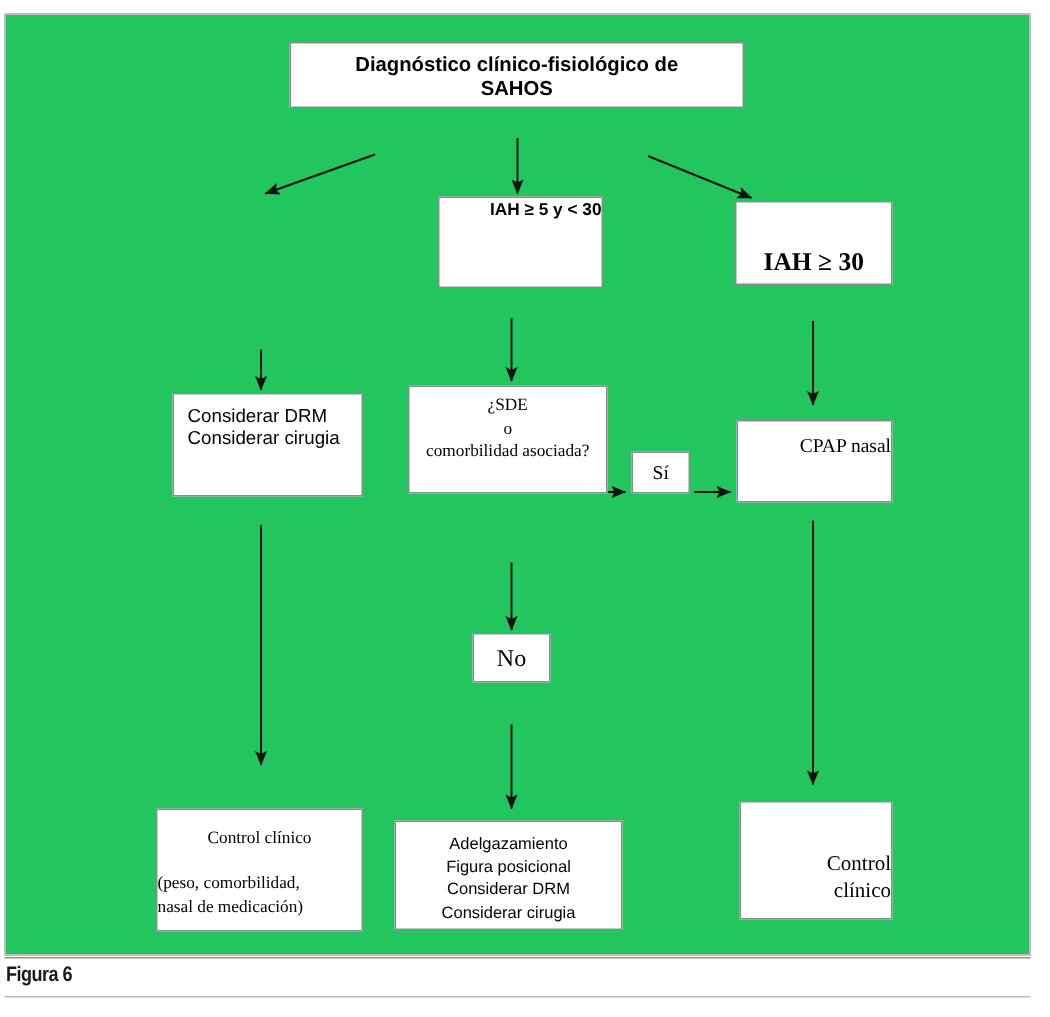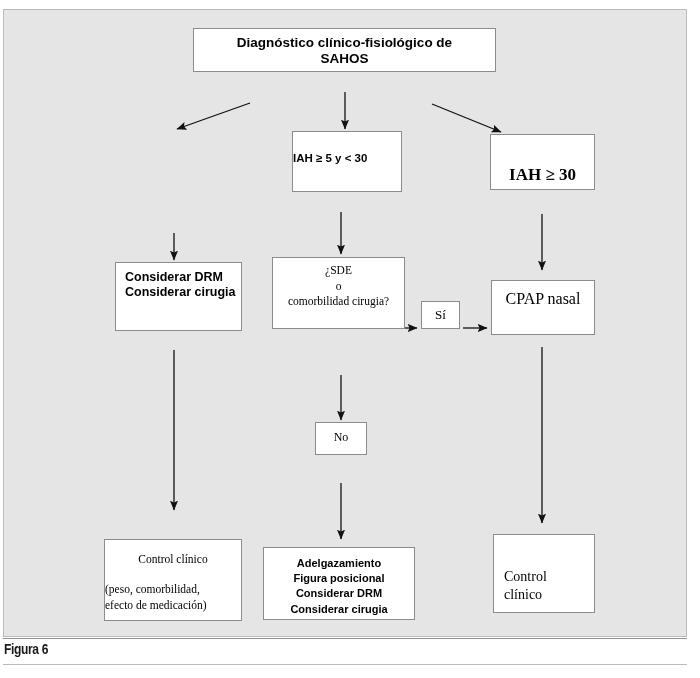--- a/index.html
+++ b/index.html
@@ -21,21 +21,21 @@
     height: 678px;
   }
   .frame {
     position: absolute;
     left: 3px;
     top: 9px;
     width: 684px;
     height: 628px;
     border: 1px solid #b9bcbe;
     box-sizing: border-box;
-    background: #e5e5e5;
+    background: #22c55e;
   }
   .canvas {
     position: absolute;
     left: 0; top: 0;
     width: 684px;
     height: 628px;
   }
   .node {
     position: absolute;
     border: 1px solid #8a8d8f;
@@ -45,21 +45,21 @@
   }
   .node .txt {
     position: absolute;
     left: 0;
     width: 100%;
     box-sizing: border-box;
     line-height: 1.22;
   }
   
   .f-sans-b { font-family: "Liberation Sans", sans-serif; font-weight: bold; }
-  .f-sans   { font-family: "Liberation Sans", sans-serif; font-weight: bold; }
+  .f-sans   { font-family: "Liberation Sans", sans-serif; font-weight: normal; }
   .f-serif-b{ font-family: "Liberation Serif", serif; font-weight: bold; }
   .f-serif  { font-family: "Liberation Serif", serif; font-weight: normal; }
 
   .caption {
     position: absolute;
     left: 4px;
     top: 641px;
     font-family: "Liberation Sans", sans-serif;
     font-weight: bold;
     font-size: 14px;
@@ -133,75 +133,75 @@
 
       <div class="node" style="left:189px; top:18px; width:303px; height:44px;">
         <div class="txt f-sans-b" style="top:6px; font-size:13.5px; text-align:center;">
           <span>Diagnóstico clínico-fisiológico de</span><br>
           <span>SAHOS</span>
         </div>
       </div>
 
 
       <div class="node" style="left:288px; top:121px; width:110px; height:61px;">
-        <div class="txt f-sans-b" style="top:19px; font-size:11.5px; text-align:left;">IAH ≥ 5 y &lt; 30</div>
+        <div class="txt f-sans-b" style="top:1px; font-size:11.5px; text-align:right;">IAH ≥ 5 y &lt; 30</div>
       </div>
 
       <div class="node" style="left:486px; top:124px; width:105px; height:56px;">
         <div class="txt f-serif-b" style="top:30px; font-size:17px; text-align:center;">IAH ≥ 30</div>
       </div>
 
       <div class="node" style="left:111px; top:252px; width:127px; height:69px;">
         <div class="txt f-sans" style="top:7px; padding-left:9px; font-size:12.5px; text-align:left;">
           <span>Considerar DRM</span><br>
           <span>Considerar cirugia</span>
         </div>
       </div>
 
       <div class="node" style="left:268px; top:247px; width:133px; height:72px;">
         <div class="txt f-serif" style="top:5px; font-size:11.5px; text-align:center; line-height:1.35;">
           <span>¿SDE</span><br>
           <span>o</span><br>
-          <span>comorbilidad  cirugia?</span>
+          <span>comorbilidad  asociada?</span>
         </div>
       </div>
 
       <div class="node" style="left:417px; top:291px; width:39px; height:28px;padding-left:29px;">
         <div class="txt f-serif" style="top:5px; font-size:13px; text-align:center;">Sí</div>
       </div>
 
       <div class="node" style="left:487px; top:270px; width:104px; height:55px;">
-        <div class="txt f-serif" style="top:8px; font-size:16px; text-align:center;">CPAP nasal</div>
+        <div class="txt f-serif" style="top:8px; font-size:13px; text-align:right;">CPAP nasal</div>
       </div>
 
       <div class="node" style="left:311px; top:412px; width:52px; height:33px;">
-        <div class="txt f-serif" style="top:7px; font-size:12px; text-align:center;">No</div>
+        <div class="txt f-serif" style="top:7px; font-size:16px; text-align:center;">No</div>
       </div>
 
       <div class="node" style="left:100px; top:529px; width:138px; height:82px;">
         <div class="txt f-serif" style="top:11px; font-size:11.5px; text-align:center; line-height:1.45;">
           <span>Control clínico</span>
         </div>
         <div class="txt f-serif" style="top:42px; font-size:11.5px; line-height:1.35;">
           <span>(peso, comorbilidad,</span><br>
-          <span>efecto de medicación)</span>
+          <span>nasal de medicación)</span>
         </div>
       </div>
 
       <div class="node" style="left:259px; top:537px; width:152px; height:73px;">
         <div class="txt f-sans" style="top:8px; font-size:11px; text-align:center; line-height:1.38;">
           <span>Adelgazamiento</span><br>
           <span>Figura posicional</span><br>
           <span>Considerar DRM</span><br>
           <span>Considerar  cirugia</span>
         </div>
       </div>
 
       <div class="node" style="left:489px; top:524px; width:102px; height:79px;">
-        <div class="txt f-serif" style="top:33px; padding-left:10px; font-size:14px; text-align:left; line-height:1.3;">
+        <div class="txt f-serif" style="top:33px; padding-left:10px; font-size:14px; text-align:right; line-height:1.3;">
           <span>Control</span><br>
           <span>clínico</span>
         </div>
       </div>
 
     </div>
   </div>
 
   <div class="rule-top"></div>
   <div class="caption">Figura 6</div>

